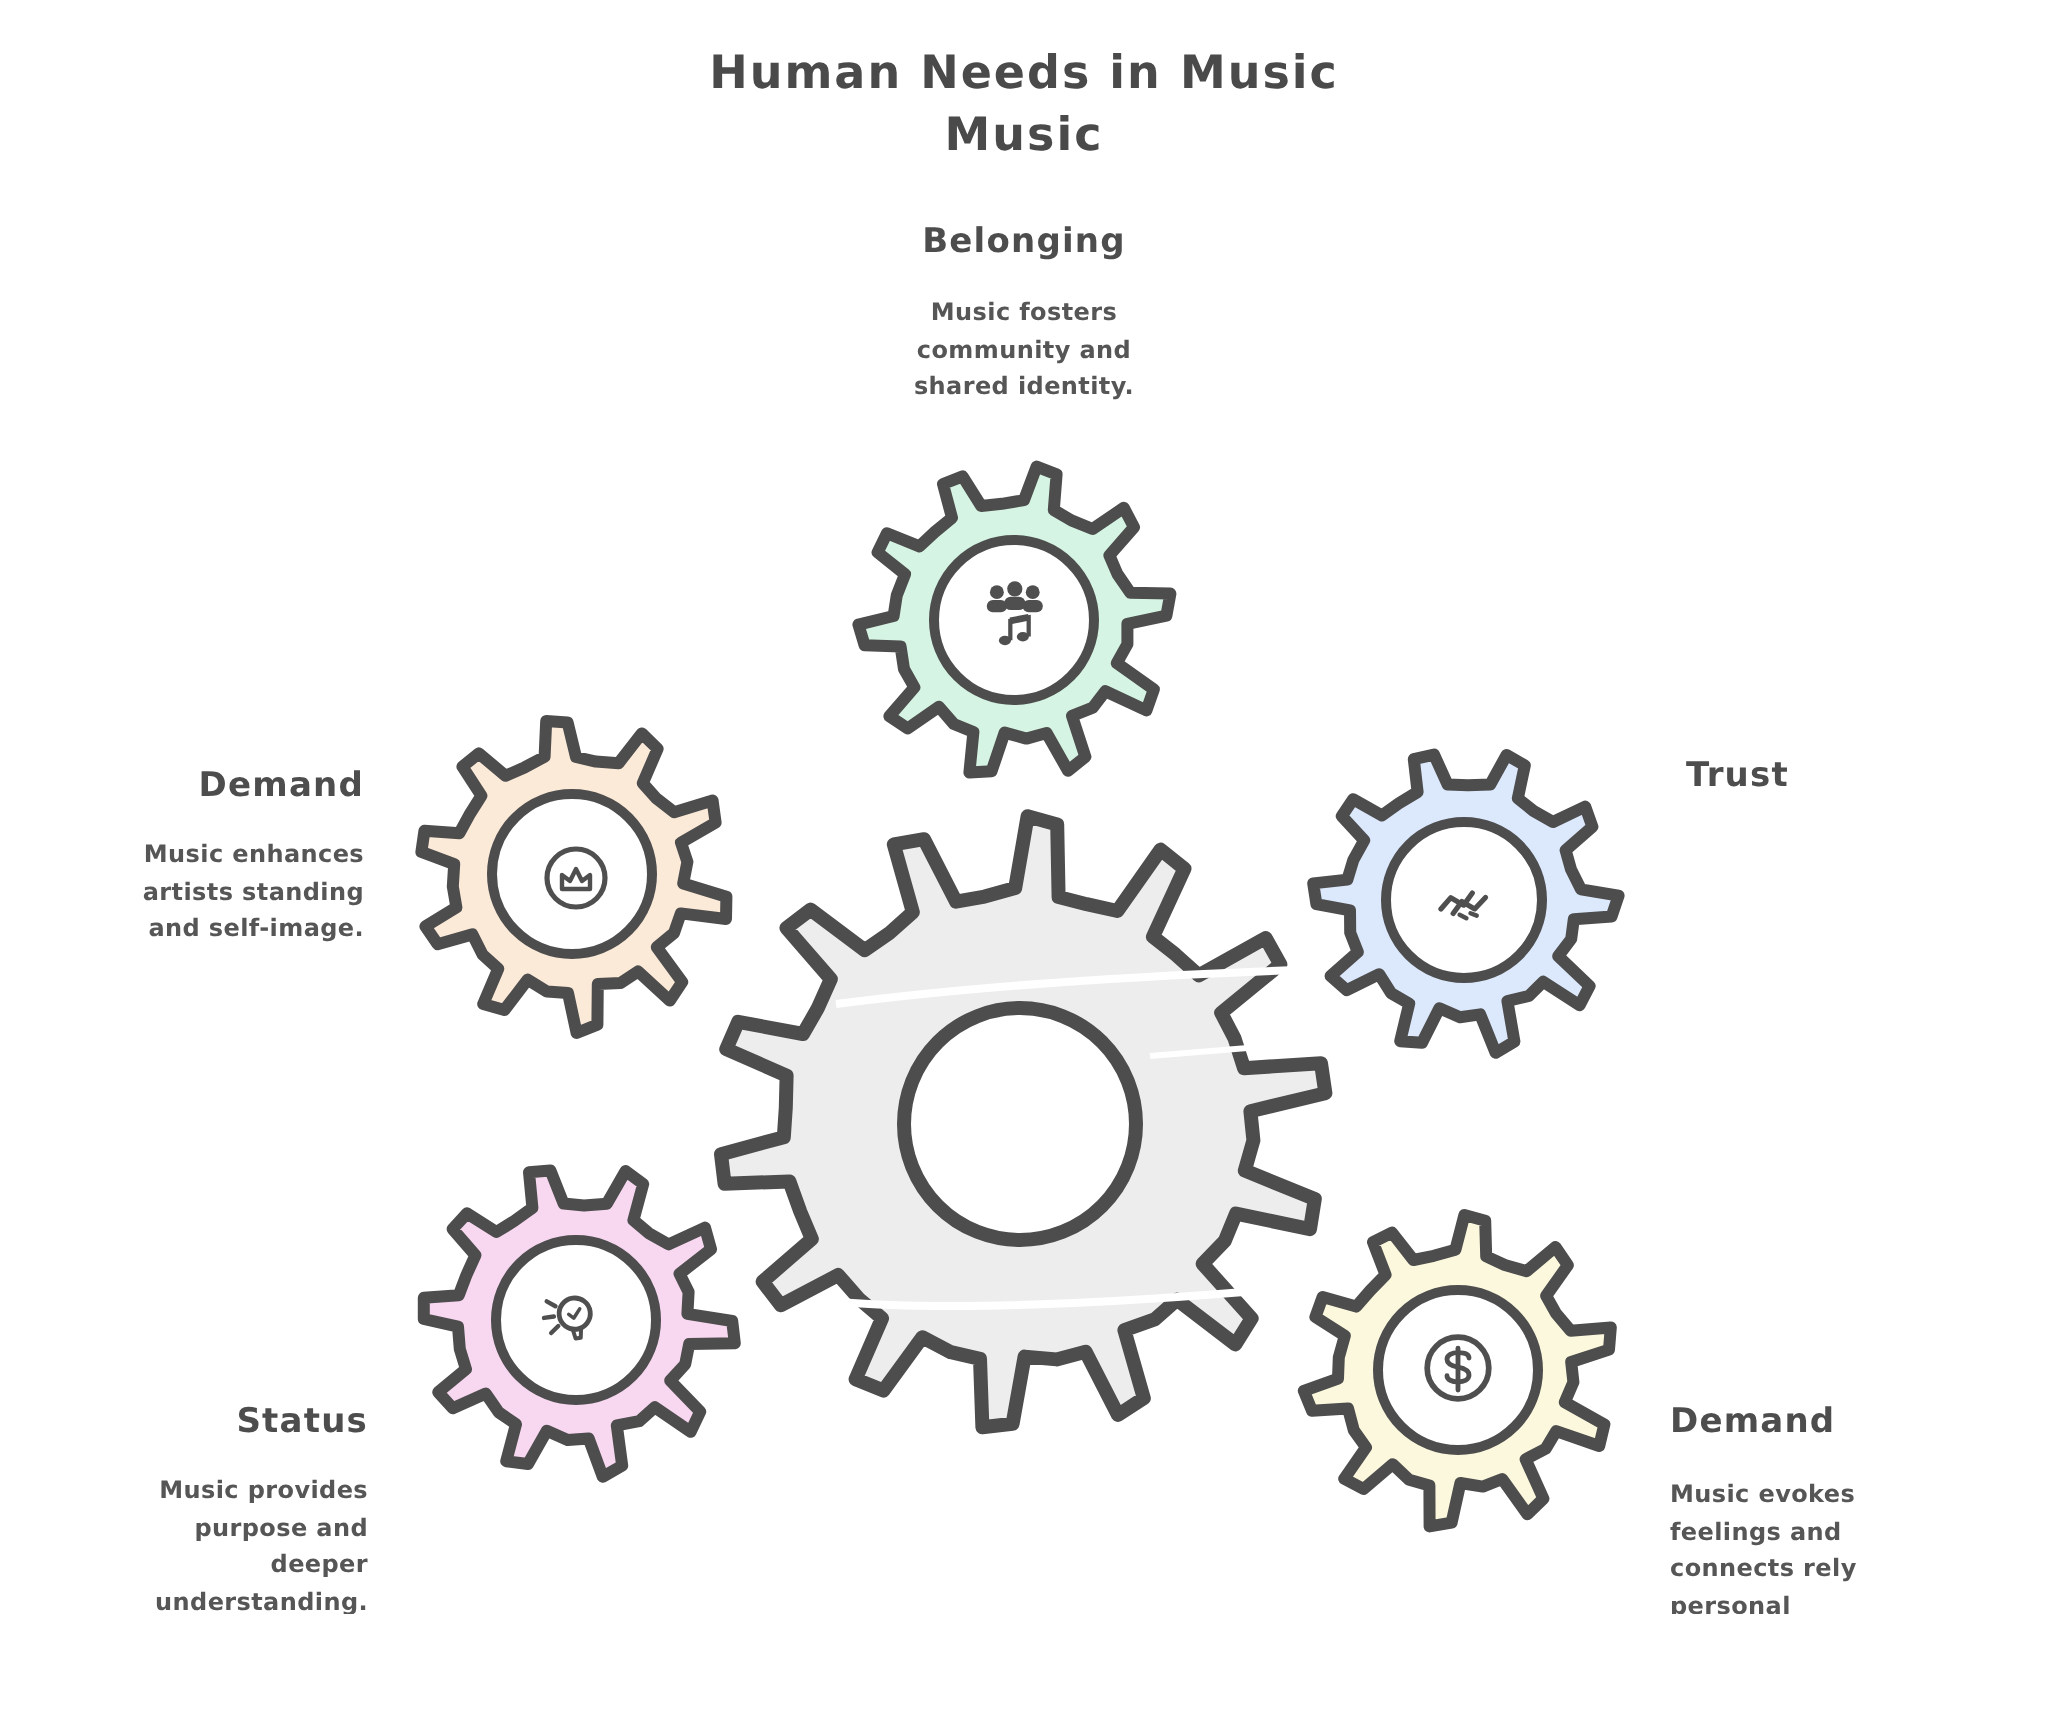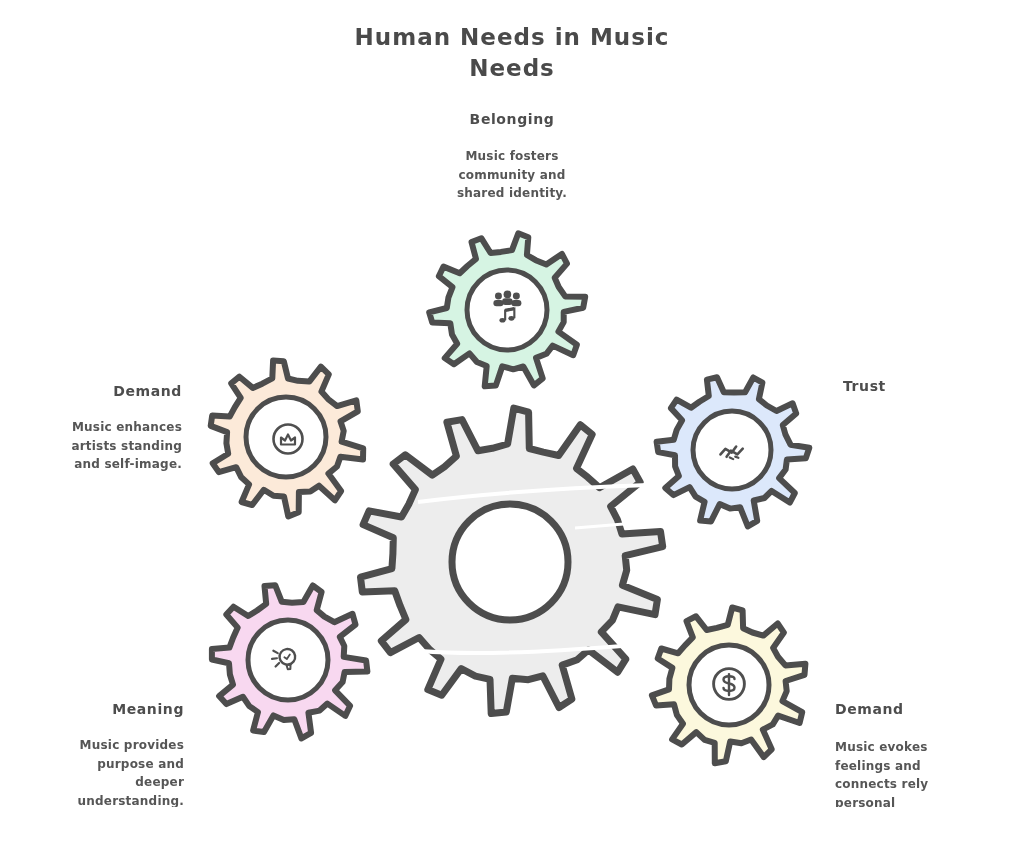--- a/index.html
+++ b/index.html
@@ -5,21 +5,21 @@
   html,body{margin:0;padding:0;background:#ffffff;}
   .canvas{
     position:relative;width:1024px;height:807px;background:#ffffff;
     font-family:"DejaVu Sans",sans-serif;color:#4f4f4f;overflow:hidden;
   }
   .gfx{position:absolute;left:0;top:0;}
   .title{
     position:absolute;top:22px;left:0;width:100%;text-align:center;
     font-size:23px;font-weight:bold;line-height:31px;letter-spacing:1px;color:#4a4a4a;
   }
-  .label{position:absolute;font-size:14px;font-weight:bold;letter-spacing:.6px;color:#4d4d4d;}
+  .label{position:absolute;font-size:17px;font-weight:bold;letter-spacing:.6px;color:#4d4d4d;}
   .desc{
     position:absolute;font-size:12px;font-weight:bold;line-height:18.5px;
     white-space:pre-line;letter-spacing:.2px;color:#565656;
   }
   .ta-c{text-align:center}.ta-r{text-align:right}.ta-l{text-align:left}
   .pos-belonging-label{top:111px;left:402px;width:220px}
   .pos-belonging-desc{top:147px;left:427px;width:170px}
   .pos-status-label{top:383px;left:20px;width:162px}
   .pos-status-desc{top:418px;left:16px;width:166px}
   .pos-trust-label{top:378px;left:843px;width:170px}
@@ -102,36 +102,36 @@
 
     <g transform="translate(707,662) scale(1.1)" fill="none" stroke="#4f4f4f" stroke-linecap="round">
       <circle cx="20" cy="20" r="14" stroke-width="2.6"></circle>
       <path d="M20 11 V30" stroke-width="2.2"></path>
       <path d="M25 15.5 C25 13.8 22.8 13 20 13 C17.2 13 15 14.2 15 16 C15 18 17 19 20 19.6 C23 20.2 25 21.2 25 23.2 C25 25.2 22.8 26.3 20 26.3 C17.2 26.3 15 25.3 15 23.5" stroke-width="2.2"></path>
     </g>
   </svg>
 
   <div class="title">
     <div>Human Needs in Music</div>
-    <div>Needs</div>
+    <div>Music</div>
   </div>
 
   <div class="label ta-c pos-belonging-label">Belonging</div>
   <div class="desc ta-c pos-belonging-desc">Music fosters
 community and
 shared identity.</div>
 
   <div class="label ta-r pos-status-label">Demand</div>
   <div class="desc ta-r pos-status-desc">Music enhances
 artists standing
 and self-image.</div>
 
   <div class="label ta-l pos-trust-label">Trust</div>
 
-  <div class="label ta-r pos-meaning-label">Meaning</div>
+  <div class="label ta-r pos-meaning-label">Status</div>
   <div class="desc ta-r pos-meaning-desc">Music provides
 purpose and
 deeper
 understanding.</div>
 
   <div class="label ta-l pos-emotion-label">Demand</div>
   <div class="desc ta-l pos-emotion-desc">Music evokes
 feelings and
 connects rely
 personal

